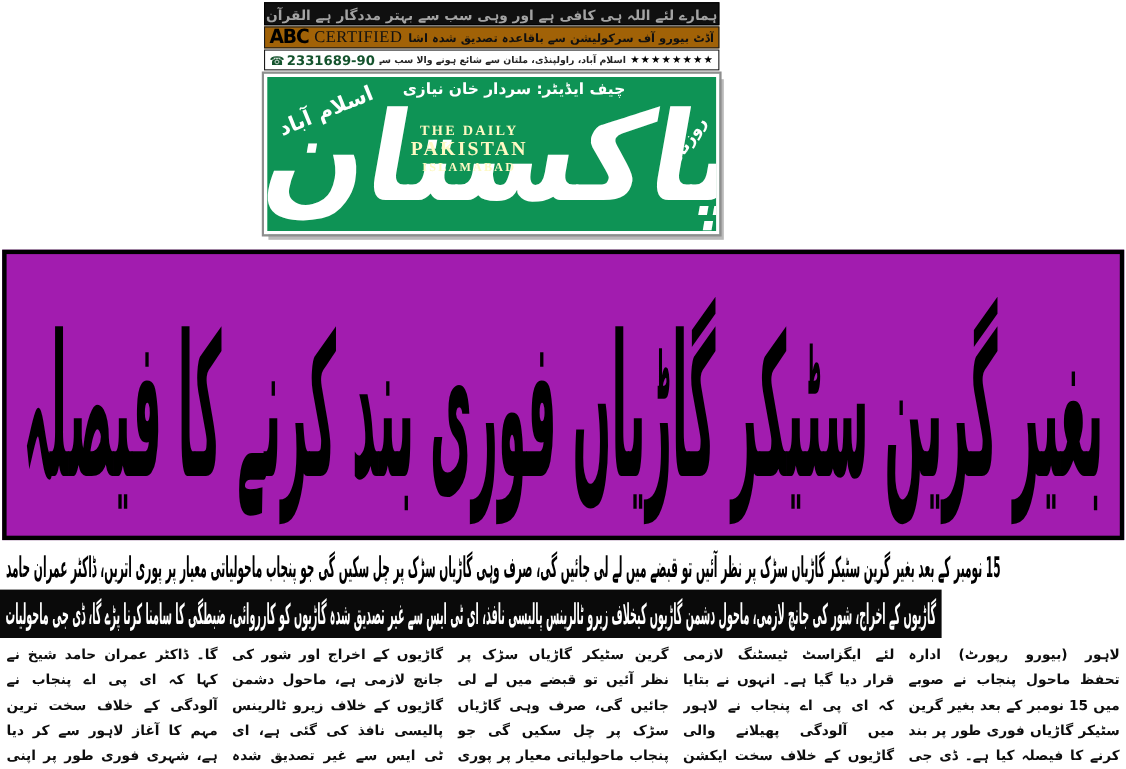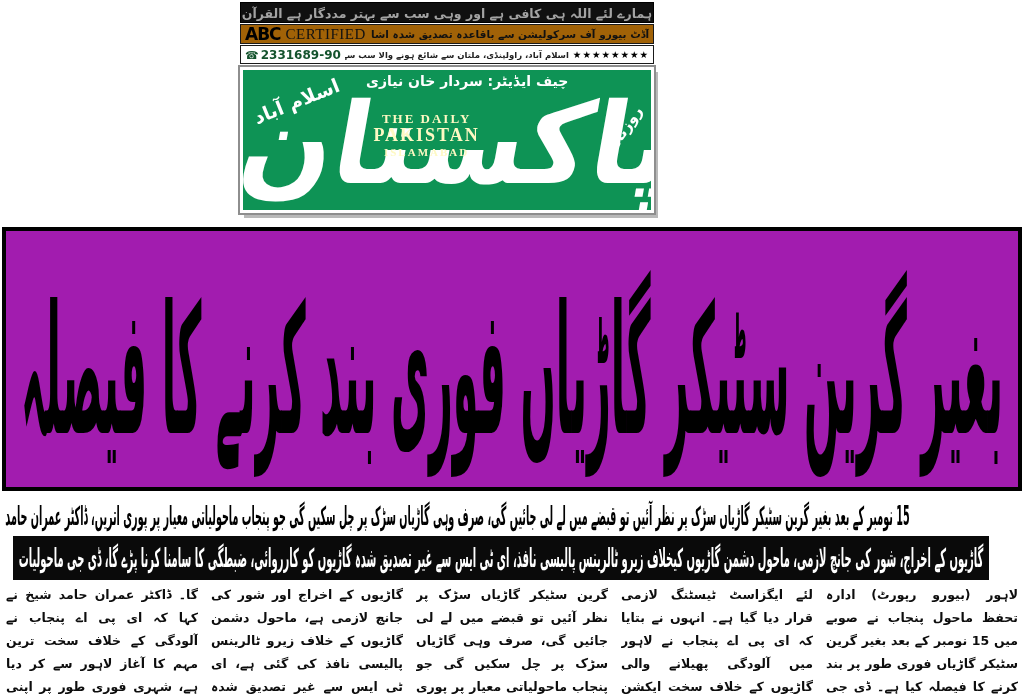--- a/index.html
+++ b/index.html
@@ -64,21 +64,21 @@
   }
   
   .headline-box{
     position:absolute;left:2px;top:227px;width:1020px;height:264px;
     border:4px solid #000;background:#a21caf;box-sizing:border-box;
   }
   .headline-box svg{display:block;width:100%;height:100%;}
   .headline-box text{font-family:"DejaVu Sans",sans-serif;font-weight:bold;fill:#000;}
   
   .subhead1{position:absolute;left:0;top:494px;width:915px;height:42px;background:#fff;}
-  .subhead2{position:absolute;left:13px;top:536px;width:976px;height:44px;background:#0a0a0a;}
+  .subhead2{position:absolute;left:0;top:536px;width:856px;height:44px;background:#0a0a0a;}
   .subhead1 svg,.subhead2 svg{display:block;width:100%;height:100%;}
   .subhead1 text{font-family:"DejaVu Sans",sans-serif;font-weight:bold;fill:#000;}
   .subhead2 text{font-family:"DejaVu Sans",sans-serif;font-weight:bold;fill:#ffffff;}
   
   .article{
     position:absolute;left:0;top:583px;width:1024px;height:116px;
     display:flex;direction:rtl;gap:13px;padding:0 6px;box-sizing:border-box;
   }
   .article .col{
     flex:1;direction:rtl;text-align:justify;color:#0d0d0d;

